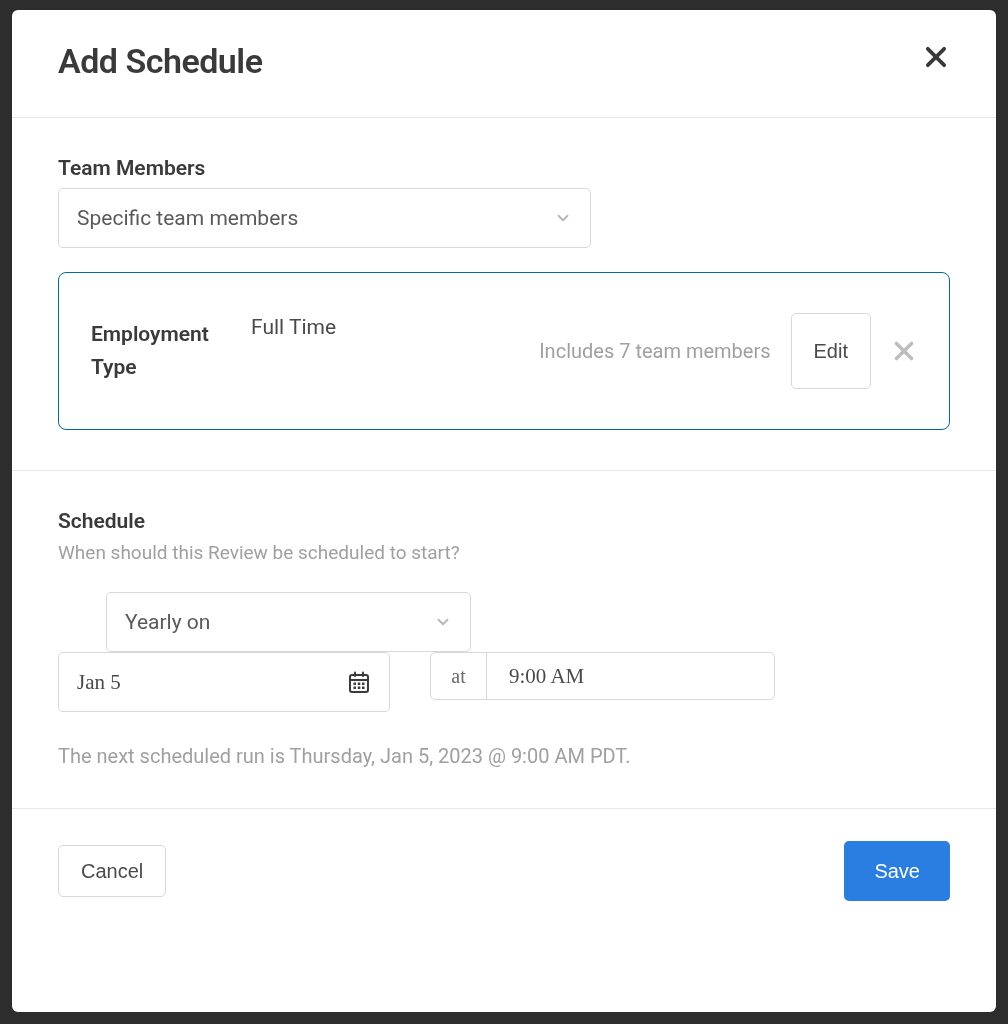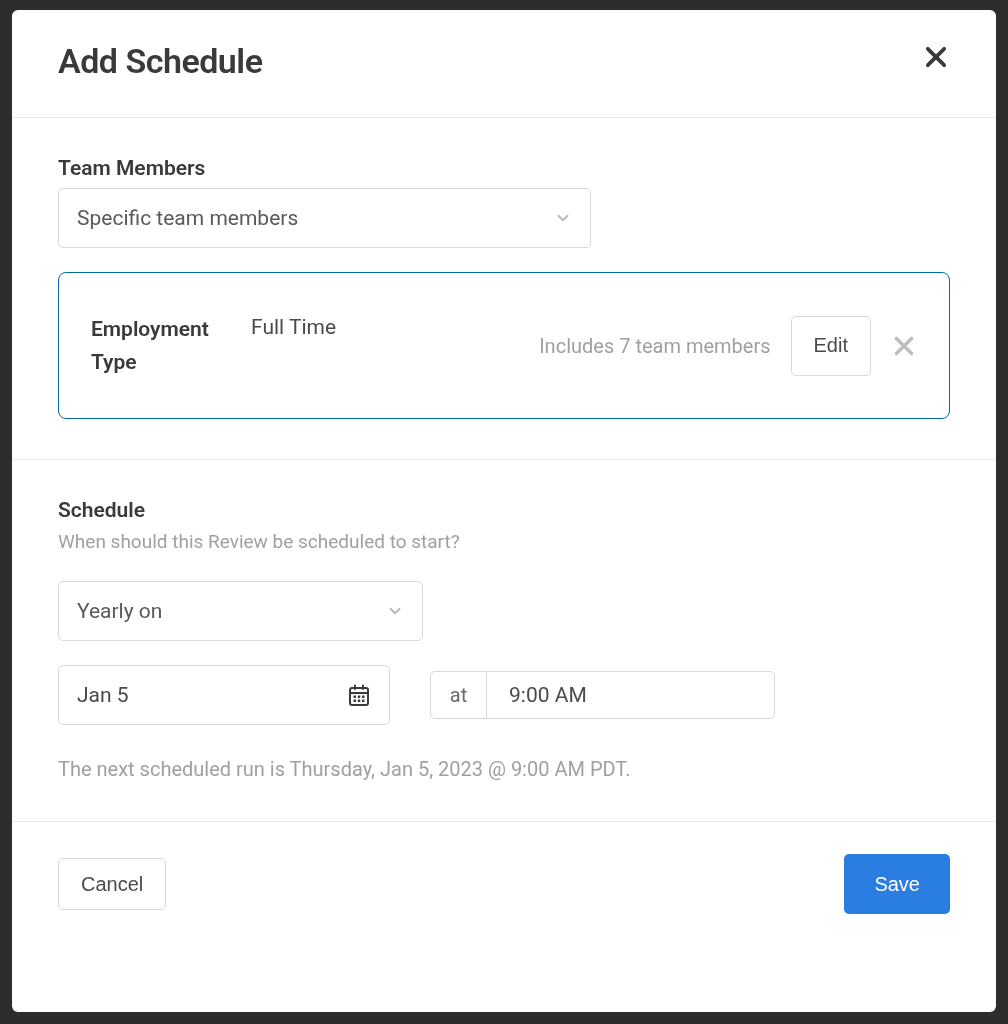--- a/index.html
+++ b/index.html
@@ -68,21 +68,21 @@
       border: 1px solid #d8d8d8;
       border-radius: 5px;
       padding: 0 18px;
       display: flex;
       align-items: center;
       justify-content: space-between;
       cursor: pointer;
       background: #fff;
     }
     .select-wide { width: 533px; }
-    .select-med  { width: 365px; }
+    .select-med  { width: 365px; margin-left: 48px; }
     .select-text {
       font-size: 21px;
       color: #5a5a5a;
       font-weight: 400;
     }
     .chevron {
       width: 18px; height: 18px; color: #b8b8b8; flex-shrink: 0;
     }
 
     .filter-card {
@@ -108,39 +108,39 @@
       align-self: flex-start;
       padding-top: 2px;
     }
     .filter-spacer { flex: 1; }
     .filter-includes {
       font-size: 20px;
       color: #a0a0a0;
       font-weight: 400;
     }
     .edit-btn {
-      height: 60px;
+      height: 76px;
       padding: 0 22px;
       border: 1px solid #d8d8d8;
       border-radius: 5px;
       background: #fff;
       font-size: 20px;
       color: #4a4a4a;
       cursor: pointer;
       font-weight: 400;
     }
     .remove-x {
       width: 26px; height: 26px; color: #bdbdbd; cursor: pointer; flex-shrink: 0;
     }
 
     .schedule-row {
       display: flex;
-      align-items: center;
+      align-items: flex-start;
       gap: 40px;
-      margin-top: 24px;
+      font-family: Liberation Serif, serif;
     }
     .date-field {
       width: 332px;
       height: 60px;
       border: 1px solid #d8d8d8;
       border-radius: 5px;
       padding: 0 18px;
       display: flex;
       align-items: center;
       justify-content: space-between;

